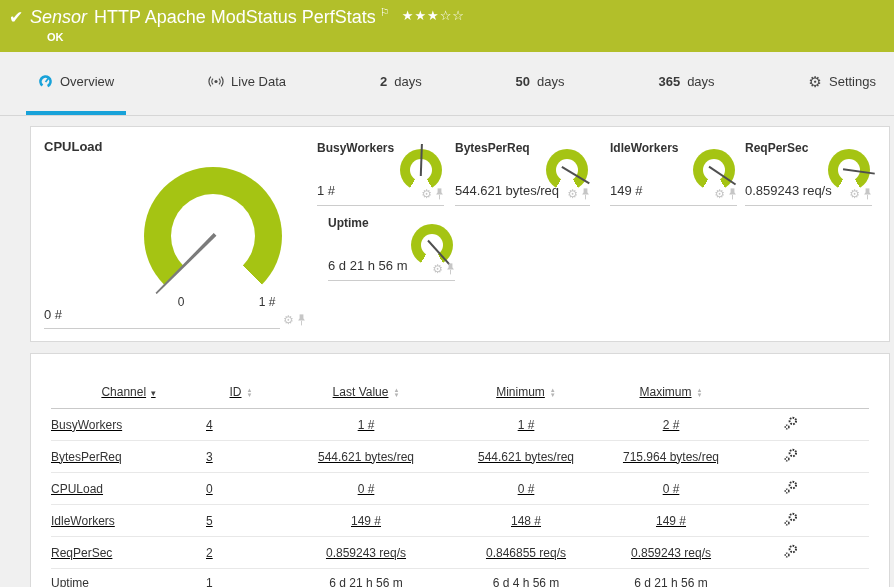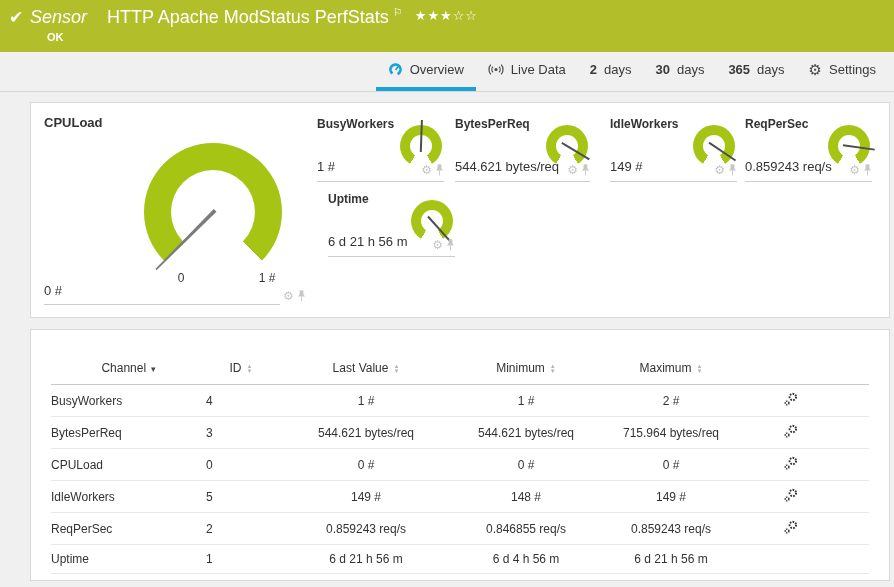--- a/index.html
+++ b/index.html
@@ -6,41 +6,41 @@
   body{
     width:894px;height:587px;overflow:hidden;position:relative;
     background:#f0f0f0;
     font-family:"Liberation Sans","DejaVu Sans",sans-serif;
     -webkit-font-smoothing:antialiased;
   }
   
   .sensor-header{height:52px;background:#b2bf2a;position:relative;color:#fff;}
   .hdr-check{position:absolute;left:9px;top:7px;font-size:17px;font-weight:bold;}
   .hdr-titleline{position:absolute;left:30px;top:6px;font-size:18px;white-space:nowrap;}
-  .hdr-type{font-style:italic;margin-right:20px;}
+  .hdr-type{font-style:italic;margin-right:7px;}
   .hdr-flag{font-size:11px;vertical-align:super;margin-left:4px;}
   .hdr-stars{font-size:13px;letter-spacing:1px;margin-left:12px;vertical-align:3px;}
   .hdr-ok{position:absolute;left:47px;top:31px;font-size:11px;font-weight:bold;}
   
   .tabbar{
-    height:40px;background:#f0f0f0;border-bottom:1px solid #d6d6d6;
-    display:flex;justify-content:flex-end;align-items:stretch;
+    height:64px;background:#f0f0f0;border-bottom:1px solid #d6d6d6;
+    display:flex;justify-content:space-between;align-items:stretch;
     padding:0 6px 0 26px;box-sizing:border-box;
   }
   .tab{
     display:flex;align-items:center;gap:7px;padding:0 12px;
     font-size:13px;color:#3a3a3a;cursor:pointer;
     border-bottom:4px solid transparent;box-sizing:border-box;white-space:nowrap;
   }
   .tab.active{border-bottom-color:#18a2d9;}
   .tab .num{font-weight:bold;}
   .tab svg{display:block;}
   .gear-char{font-size:15px;color:#4a4a4a;line-height:1;}
   
-  .panel{background:#fff;border:1px solid #d9d9d9;margin:0 4px 0 30px;box-sizing:border-box;}
+  .panel{background:#fff;border:1px solid #d9d9d9;margin:0 4px 0 30px;box-sizing:border-box;text-decoration:underline;}
   .gauges-panel{margin-top:10px;height:216px;position:relative;}
   .table-panel{margin-top:11px;min-height:246px;padding:26px 20px 6px 20px;}
   
   .big-label{position:absolute;left:13px;top:12px;font-size:13px;font-weight:bold;color:#333;}
   .donut-big{
     position:absolute;left:113px;top:40px;width:138px;height:138px;border-radius:50%;
     background:conic-gradient(from 225deg,#a5c413 0 270deg,transparent 270deg);
   }
   .donut-big .hole{position:absolute;left:27px;top:27px;width:84px;height:84px;border-radius:50%;background:#fff;z-index:0;}
   .needle-big{
@@ -109,21 +109,21 @@
       <path d="M11 3.6a4.2 4.2 0 0 1 0 5.8" fill="none" stroke="#4a4a4a" stroke-width="1.2"></path>
       <path d="M13.2 1.6a7.4 7.4 0 0 1 0 9.8" fill="none" stroke="#4a4a4a" stroke-width="1.2"></path>
     </svg>
     <span>Live Data</span>
   </div>
   <div class="tab">
     <span class="num">2</span>
     <span>days</span>
   </div>
   <div class="tab">
-    <span class="num">30</span>
+    <span class="num">50</span>
     <span>days</span>
   </div>
   <div class="tab">
     <span class="num">365</span>
     <span>days</span>
   </div>
   <div class="tab">
     <span class="gear-char">⚙</span>
     <span>Settings</span>
   </div>

